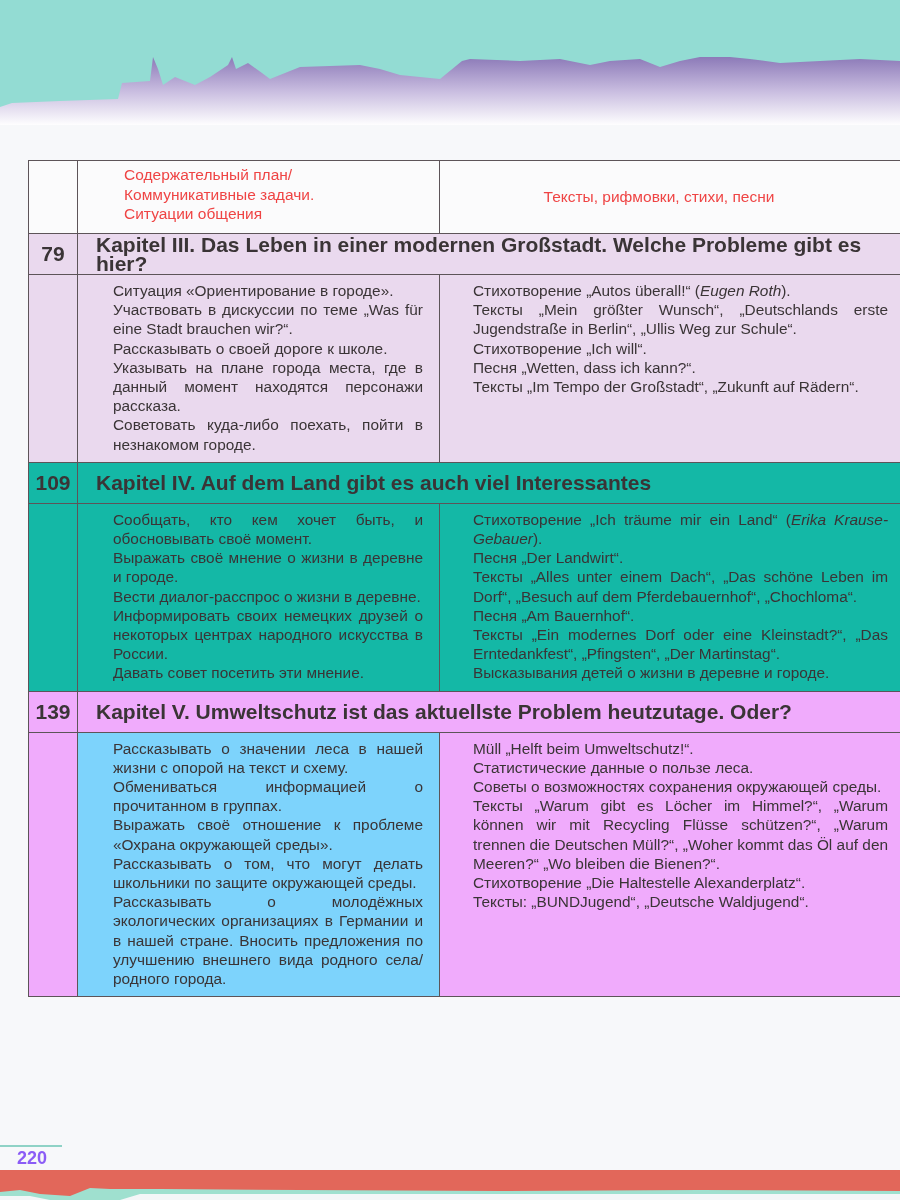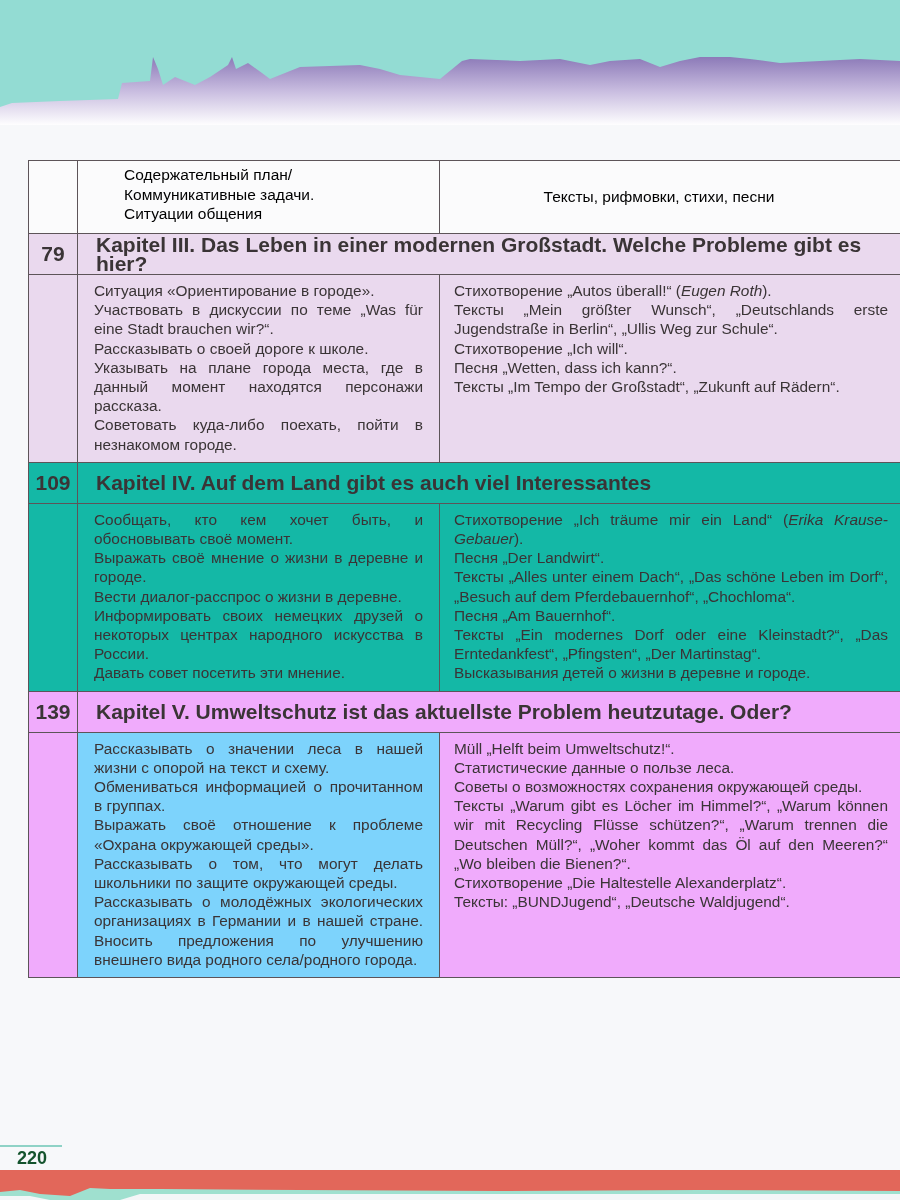--- a/index.html
+++ b/index.html
@@ -21,40 +21,40 @@
     border-collapse: collapse; table-layout: fixed;
   }
   .page-table td {
     border: 1.5px solid #5d5459; vertical-align: top; padding: 0;
     font-size: 15.4px; line-height: 19.2px;
   }
   .col-num { width: 49px; }
   .col-plan { width: 362px; }
   .col-texts { width: 479px; }
 
-  .hdr td { background: #fbfbfc; height: 68px; color: #000000; font-size: 15.5px; }
+  .hdr td { background: #fbfbfc; height: 68px; color: #ef4444; font-size: 15.5px; }
   .hdr .plan { padding: 4px 0 0 46px; line-height: 19.5px; }
   .hdr .texts { text-align: center; vertical-align: middle; padding-right: 40px; }
 
   .chap td { height: 40px; vertical-align: middle; font-weight: bold; font-size: 21px; }
   .chap .num { text-align: center; }
   .chap .title { padding-left: 18px; }
 
   .content .plan { padding: 6px 16px 8px 16px; text-align: justify; }
   .content .texts { padding: 6px 30px 8px 14px; text-align: justify; }
-  .content .line { display: block; }
+  .content .line { display: block; margin-left: 19px; }
 
   .c3 td { background: #ead9ee; }
   .c4 td { background: #14b8a6; }
   .c5 td { background: #f0abfc; }
   .c5c .plan { background: #7dd3fc; }
 
   .page-number {
     position: absolute; left: 17px; top: 1148px;
-    font-weight: bold; font-size: 18px; color: #14532d;
+    font-weight: bold; font-size: 18px; color: #8b5cf6;
   }
   .page-rule {
     position: absolute; left: 0; top: 1145px; width: 62px; height: 1.5px; background: #8fd2c6;
   }
   .bottom-band {
     position: absolute; left: 0; top: 1170px; width: 900px; height: 30px;
     background: #e2675a;
   }
   .bottom-wave {
     position: absolute; left: 0; top: 1186px; width: 900px; height: 14px;

